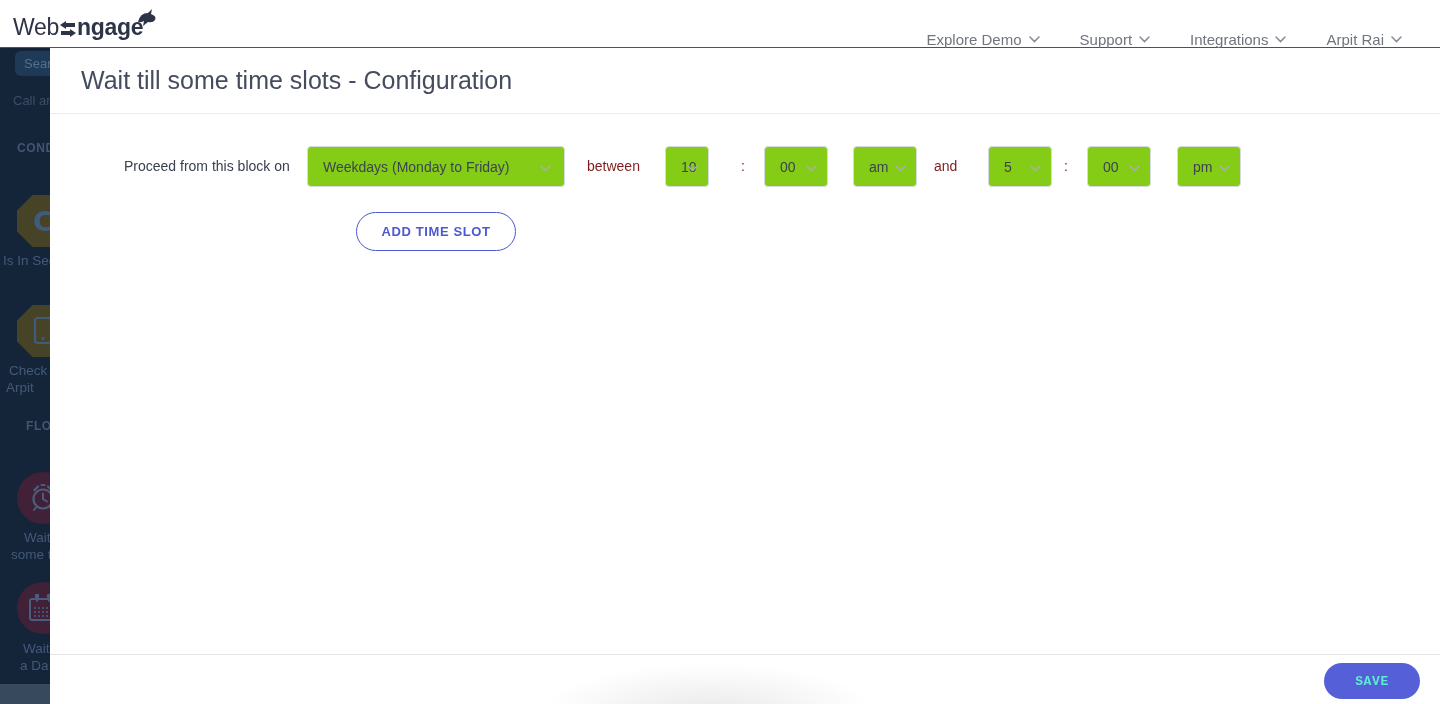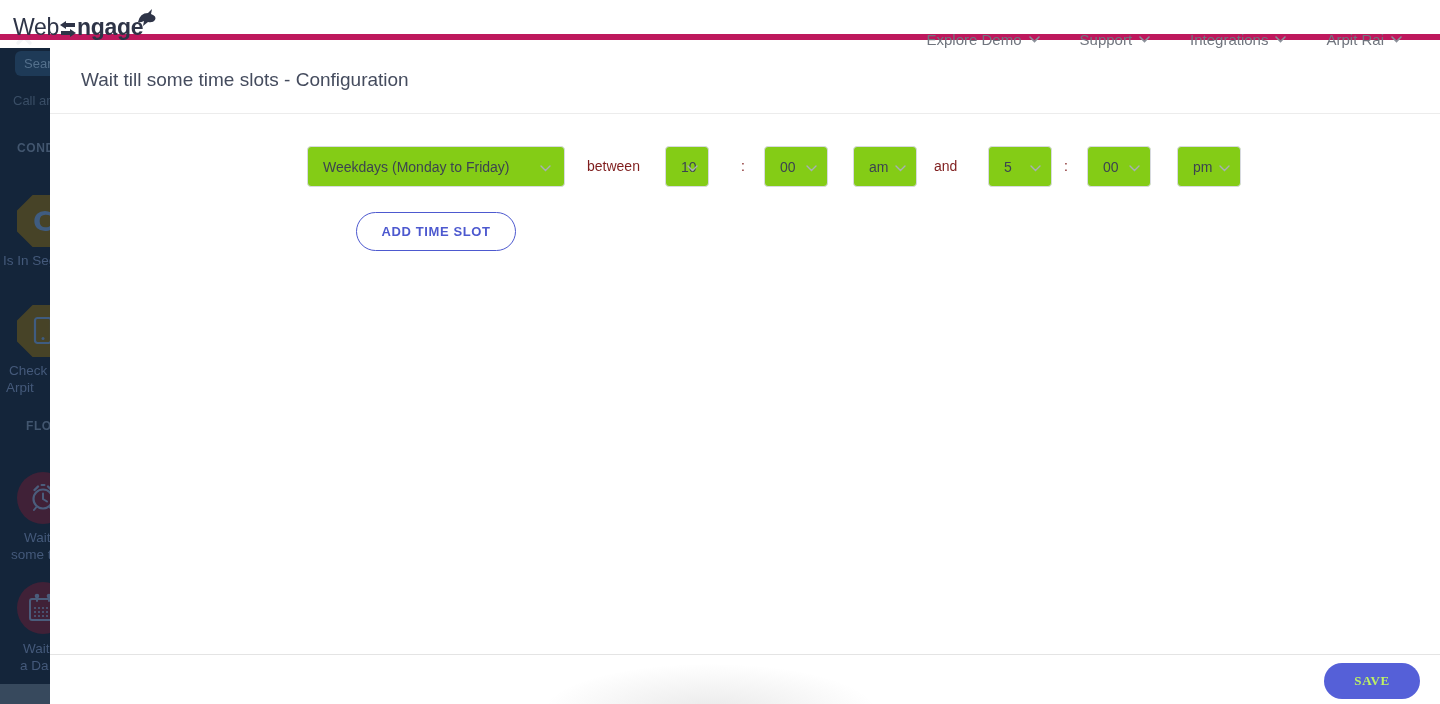--- a/index.html
+++ b/index.html
@@ -1,22 +1,22 @@
 <!DOCTYPE html>
 <html><head>
 <meta charset="utf-8">
 <style>
   * { margin:0; padding:0; box-sizing:border-box; }
   html,body { width:1440px; height:704px; overflow:hidden; background:#fff;
               font-family:"Liberation Sans","DejaVu Sans",sans-serif; }
   #app { position:relative; width:1440px; height:704px; background:#fff; }
 
   
-  .navbar { position:absolute; left:0; top:0; width:1440px; height:40px; background:#fff;
-            border-bottom:6px solid #be185d; z-index:40; }
+  .navbar { position:absolute; left:0; top:0; width:1440px; height:48px; background:#fff;
+            border-bottom:1px solid #be185d; z-index:40; }
   .logo { position:absolute; left:13px; top:7px; display:flex; align-items:flex-end; height:34px;
           color:#2e3447; font-size:23px; letter-spacing:-0.3px; }
   .logo .w1 { font-weight:400; }
   .logo .w2 { font-weight:700; }
   .logo svg.eicon { margin:0 1px 3px 1px; }
   .logo svg.bird { margin:0 0 14px -6px; }
   .nav-item { position:absolute; top:0; height:47px; display:flex; align-items:center; gap:7px;
               font-size:15px; color:#2f3542; cursor:pointer; }
   .nav-right { position:absolute; right:38px; top:0; height:47px; display:flex; gap:40px;margin-top:16px; }
   .nav-right .nav-link { position:relative; height:47px; display:flex; align-items:center; gap:7px;
@@ -36,40 +36,40 @@
              clip-path:polygon(30% 0,70% 0,100% 30%,100% 70%,70% 100%,30% 100%,0 70%,0 30%);
              display:flex; align-items:center; justify-content:center; cursor:pointer; }
   .circleic { position:absolute; left:17px; width:52px; height:52px; background:#402137; border-radius:50%;
              display:flex; align-items:center; justify-content:center; cursor:pointer; }
   .seg-c { color:#3f5c80; font-size:27px; font-weight:700; font-family:"DejaVu Sans",sans-serif; line-height:1; }
   .sb-bottom { position:absolute; left:0; top:636px; width:150px; height:20px; background:#37495d; }
 
   
   .panel { position:absolute; left:50px; top:48px; width:1390px; height:656px; background:#fff; z-index:20; }
   .panel-header { position:absolute; left:0; top:0; width:100%; height:66px; border-bottom:1px solid #ececec; }
-  .panel-title { position:absolute; left:31px; top:0; line-height:64px; font-size:19px; color:#454c5e;
+  .panel-title { position:absolute; left:31px; top:0; line-height:64px; font-size:25px; color:#454c5e;
                  font-weight:500; }
   .form-row { position:absolute; left:0; top:98px; width:100%; height:41px; }
   .form-label { position:absolute; left:74px; top:0; line-height:41px; font-size:14px; color:#39414e; }
   .txt { position:absolute; top:0; line-height:41px; font-size:14px; color:#7f1d1d; }
   .sel { position:absolute; top:0; height:41px; background:#84cc16; border:1px solid #d7dadf; border-radius:4px;
          display:flex; align-items:center; cursor:pointer; font-size:14px; color:#3c4450; }
   .sel .val { padding-left:15px; white-space:nowrap; }
   .sel .chev { position:absolute; right:10px; top:18px; }
   .sel.wide .chev { right:13px; }
   .add-slot-btn { position:absolute; left:306px; top:164px; width:160px; height:39px; border-radius:20px;
                   border:1px solid #4d59cf; background:#fff; color:#4d59cf; font-size:13px; font-weight:700;
                   letter-spacing:.6px; font-family:"Liberation Sans",sans-serif; cursor:pointer; }
   .panel-footer { position:absolute; left:0; bottom:0; width:100%; height:50px; background:#fff;
                   border-top:1px solid #e4e4e4; }
   .footer-blob { position:absolute; left:420px; top:0; width:480px; height:50px;
                  background:radial-gradient(ellipse 240px 70px at 50% 115%, rgba(40,40,40,.10), rgba(40,40,40,0) 70%); }
   .save-btn { position:absolute; right:20px; top:8px; width:96px; height:36px; border:none; border-radius:18px;
-              background:#5560d8; color:#bef264; font-size:13px; font-weight:700; letter-spacing:.6px;
-              font-family:Liberation Serif, serif; cursor:pointer; }
+              background:#5560d8; color:#5eead4; font-size:13px; font-weight:700; letter-spacing:.6px;
+              font-family:Liberation Mono, monospace; cursor:pointer; }
 </style>
 </head>
 <body>
 
 <div id="app">
 
   <div class="navbar">
     <div class="logo">
       <span class="w1">Web</span>
       <svg class="eicon" width="16" height="18" viewBox="0 0 16 18">
@@ -180,20 +180,21 @@
   <svg class="close-x" viewBox="0 0 18 18">
     <path d="M3 3 L15 15 M15 3 L3 15" stroke="#f3f5f7" stroke-width="3.4" stroke-linecap="round"></path>
   </svg>
 
   <div class="panel">
     <div class="panel-header">
       <div class="panel-title">Wait till some time slots - Configuration</div>
     </div>
 
     <div class="form-row">
+      <div class="form-label">Proceed from this block on</div>
 
       <div class="sel wide" style="left:257px; width:258px;">
         <span class="val">Weekdays (Monday to Friday)</span>
         <svg class="chev" width="11" height="7" viewBox="0 0 11 7">
             <path d="M1 1l4.5 4.5L10 1" fill="none" stroke="#a8aeb7" stroke-width="1.4" stroke-linecap="round"></path>
           </svg>
       </div>
 
       <div class="txt" style="left:537px;">between</div>
 

